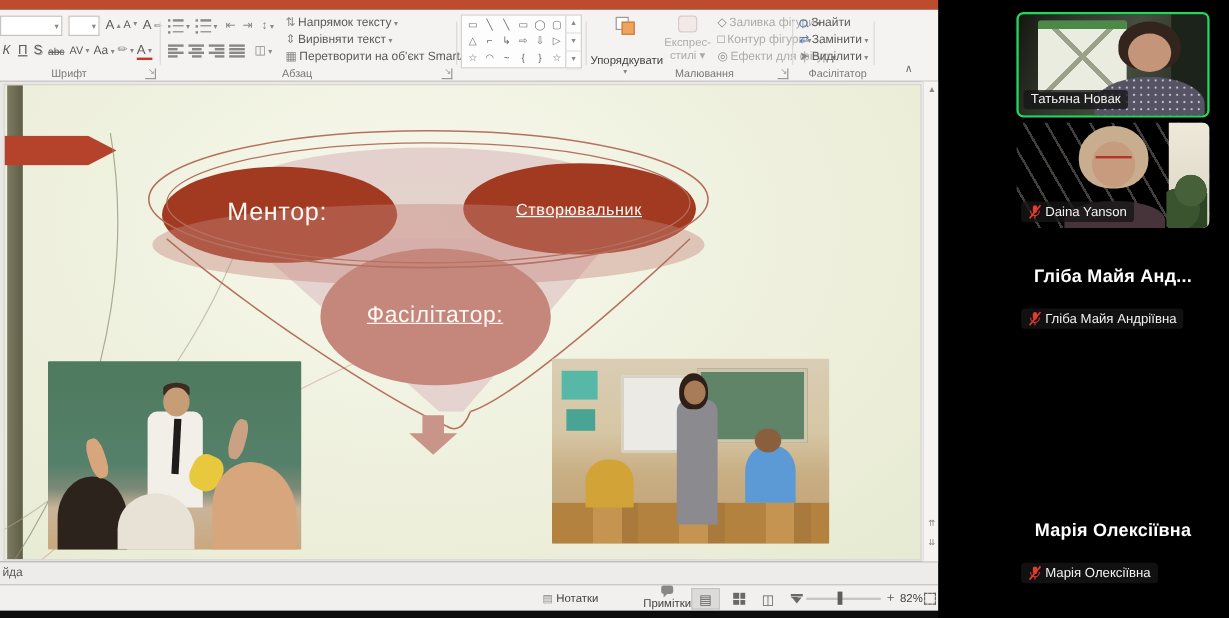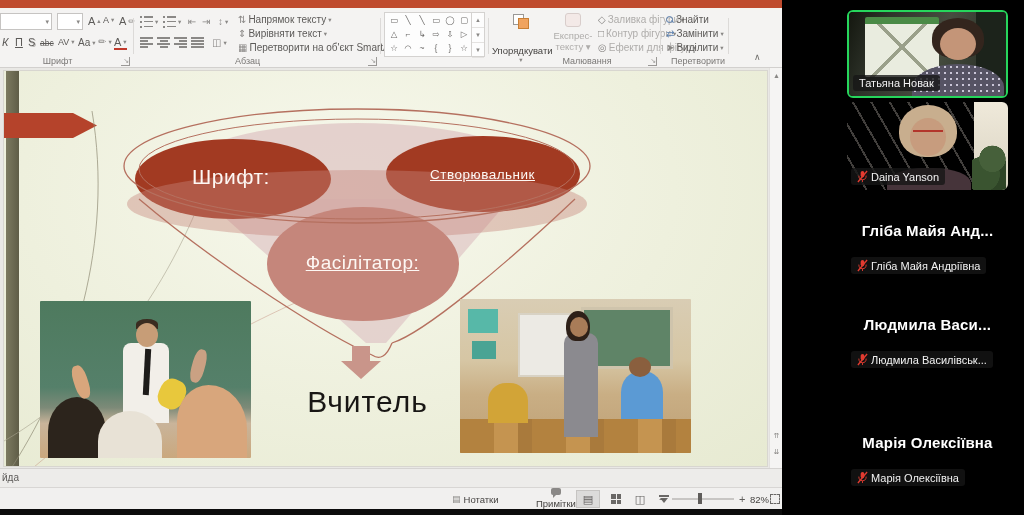--- a/index.html
+++ b/index.html
@@ -310,21 +310,21 @@
       <div class="arr-ic" style="margin:1px auto 0;">
           <div class="b1"></div>
           <div class="b2"></div>
         </div>
       <div style="font-size:9.5px;color:#454341;margin-top:16px;">Упорядкувати</div>
       <div class="dd" style="font-size:6.5px;color:#8a8886;">▾</div>
     </div>
     <div class="abs" style="left:552px;top:4px;width:42px;text-align:center;">
       <div class="qs-ic" style="margin:1px auto 0;"></div>
       <div class="dis" style="font-size:9.5px;margin-top:3px;">Експрес-</div>
-      <div class="dis" style="font-size:9.5px;"><span>тексту</span> <span class="dd">▾</span></div>
+      <div class="dis" style="font-size:9.5px;"><span>стилі</span> <span class="dd">▾</span></div>
     </div>
     <span class="rbtn dis" style="left:598px;top:6px;">
         <span class="ic">◇</span>
         <span>Заливка фігури</span>
         <span class="dd">▾</span>
       </span>
     <span class="rbtn dis" style="left:598px;top:20px;">
         <span class="ic">□</span>
         <span>Контур фігури</span>
         <span class="dd">▾</span>
@@ -345,21 +345,21 @@
     <span class="rbtn" style="left:666px;top:20px;">
         <span class="ic" style="color:#5a7fae;">⇄</span>
         <span>Замінити</span>
         <span class="dd">▾</span>
       </span>
     <span class="rbtn" style="left:666px;top:34px;">
         <span class="ic">➤</span>
         <span>Виділити</span>
         <span class="dd">▾</span>
       </span>
-    <div class="grp-label" style="left:668px;width:60px;">Перетворити</div>
+    <div class="grp-label" style="left:668px;width:60px;">Фасілітатор</div>
     <div class="vsep" style="left:728px;"></div>
 
     <span class="chev">∧</span>
   </div>
 
   <div class="canvas">
     <div class="slide">
       <div class="oliveband"></div>
       <div class="redarrow"></div>
 
@@ -381,24 +381,23 @@
 
         <ellipse cx="353" cy="95" rx="233" ry="57" fill="none" stroke="#b5705f" stroke-width="1.3"></ellipse>
         <ellipse cx="353" cy="98" rx="218" ry="50" fill="none" stroke="#b5705f" stroke-width="1"></ellipse>
         <path d="M135,128 C220,200 330,268 368,284" fill="none" stroke="#b5705f" stroke-width="1.3"></path>
         <path d="M571,128 C500,195 420,262 388,272" fill="none" stroke="#b5705f" stroke-width="1.3"></path>
         <path d="M368,284 Q380,292 388,272" fill="none" stroke="#b5705f" stroke-width="1.3"></path>
 
         <polygon points="348,275 366,275 366,290 377,290 357,308 337,290 348,290" fill="#c9958a"></polygon>
       </svg>
 
-      <div class="stxt t-mentor">Шрифт:</div>
+      <div class="stxt t-mentor">Ментор:</div>
       <div class="stxt t-facilitator">Фасілітатор:</div>
       <div class="stxt t-creator">Створювальник</div>
-      <div class="t-teacher">Вчитель</div>
 
       <div class="photo photo-l">
         <div class="kid1"></div>
           <div class="shirt"></div>
         <div class="hair"></div>
           <div class="head"></div>
         <div class="tie"></div>
           <div class="hand1"></div>
         <div class="hand2"></div>
           <div class="sleeve"></div>
@@ -505,32 +504,20 @@
         <svg class="micoff" width="11" height="13" viewBox="0 0 12 14">
             <rect x="4" y="1" width="4" height="7" rx="2" fill="#e23b30"></rect>
             <path d="M2 6 a4 4.5 0 0 0 8 0" fill="none" stroke="#e23b30"></path>
             <line x1="6" y1="10.5" x2="6" y2="13" stroke="#e23b30"></line>
             <line x1="1" y1="13" x2="11" y2="1" stroke="#e23b30" stroke-width="1.5"></line>
           </svg>
         <span>Гліба Майя Андріївна</span>
       </div>
     </div>
 
-    <div class="tile audio" style="top:290px;">
-      <div class="bigname">Людмила  Васи...</div>
-      <div class="pill">
-        <svg class="micoff" width="11" height="13" viewBox="0 0 12 14">
-            <rect x="4" y="1" width="4" height="7" rx="2" fill="#e23b30"></rect>
-            <path d="M2 6 a4 4.5 0 0 0 8 0" fill="none" stroke="#e23b30"></path>
-            <line x1="6" y1="10.5" x2="6" y2="13" stroke="#e23b30"></line>
-            <line x1="1" y1="13" x2="11" y2="1" stroke="#e23b30" stroke-width="1.5"></line>
-          </svg>
-        <span>Людмила Василівськ...</span>
-      </div>
-    </div>
 
     <div class="tile audio" style="top:408px;">
       <div class="bigname">Марія Олексіївна</div>
       <div class="pill">
         <svg class="micoff" width="11" height="13" viewBox="0 0 12 14">
             <rect x="4" y="1" width="4" height="7" rx="2" fill="#e23b30"></rect>
             <path d="M2 6 a4 4.5 0 0 0 8 0" fill="none" stroke="#e23b30"></path>
             <line x1="6" y1="10.5" x2="6" y2="13" stroke="#e23b30"></line>
             <line x1="1" y1="13" x2="11" y2="1" stroke="#e23b30" stroke-width="1.5"></line>
           </svg>

